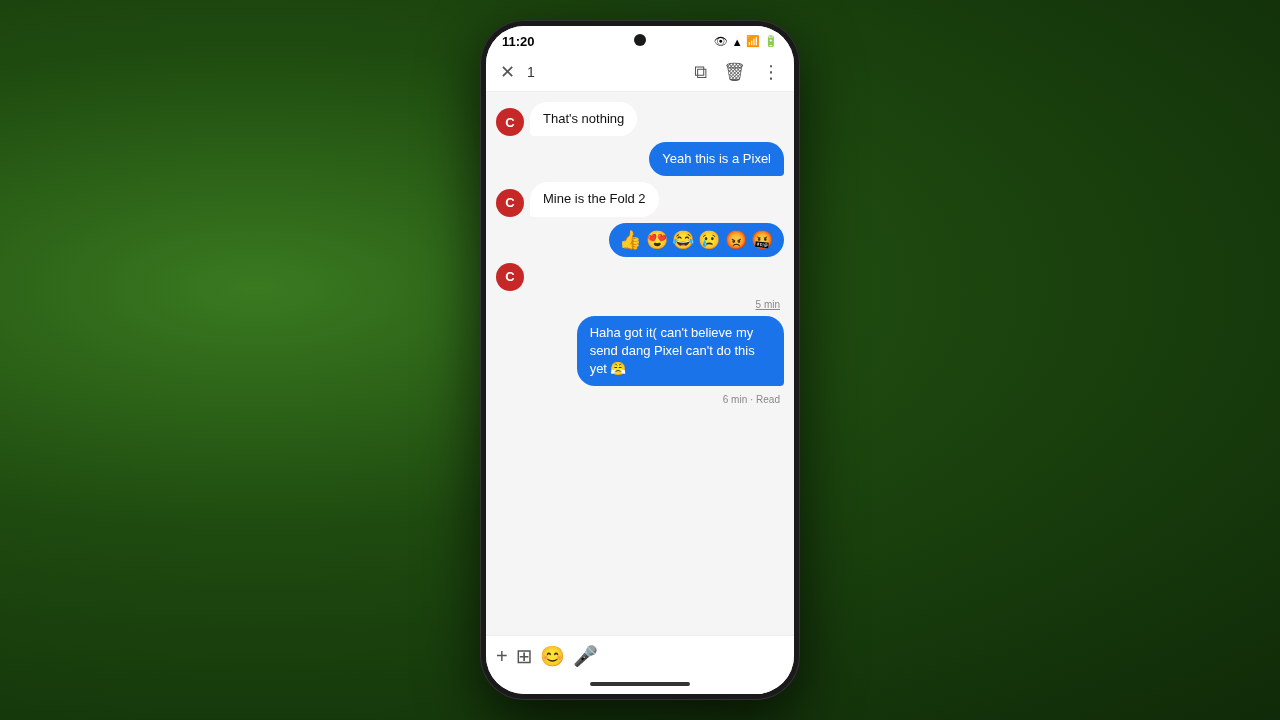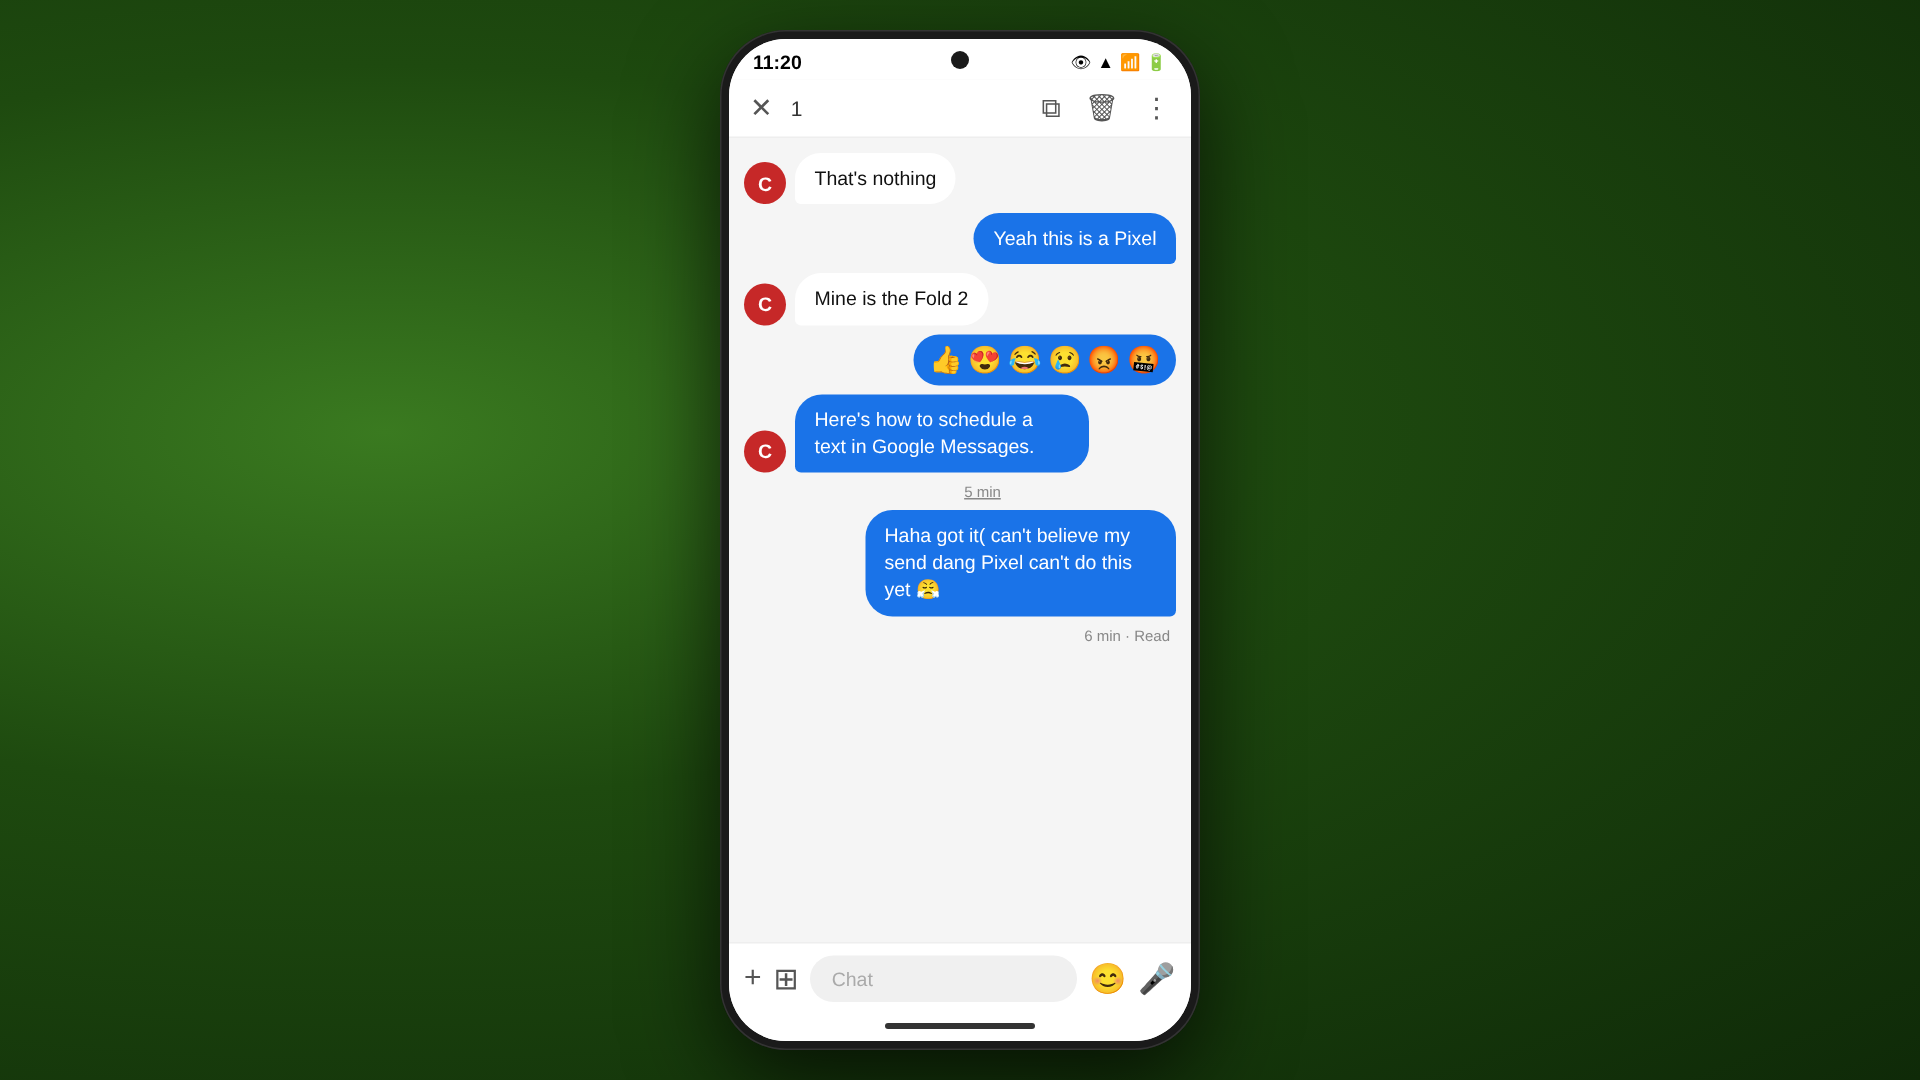--- a/index.html
+++ b/index.html
@@ -176,21 +176,21 @@
 
     .msg-meta {
       font-size: 10px;
       color: #888;
       text-align: right;
       margin-top: 2px;
       padding-right: 4px;
     }
 
     .msg-meta.left {
-      text-align: center;
+      text-align: right;
       padding-left: 34px;
       text-decoration: underline;
     }
 
     
     .reaction-bar {
       align-self: flex-end;
       display: flex;
       align-items: center;
       gap: 4px;
@@ -307,35 +307,31 @@
           <span>👍</span>
           <span>😍</span>
           <span>😂</span>
           <span>😢</span>
           <span>😡</span>
           <span>🤬</span>
         </div>
 
         <div class="msg-recv-container">
           <div class="avatar">C</div>
-          <div class="msg-recv blue">Here's how to schedule a text in Google Messages.</div>
         </div>
         <div class="msg-meta left">5 min</div>
 
         <div class="msg-sent">Haha got it( can't believe my send dang Pixel can't do this yet 😤</div>
         <div class="msg-meta">6 min · Read</div>
 
       </div>
 
       <div class="input-bar">
         <span class="input-icon">+</span>
         <span class="input-icon">⊞</span>
-        <div class="input-field">
-          <span>Chat</span>
-        </div>
         <span class="input-icon">😊</span>
         <span class="input-icon">🎤</span>
       </div>
 
       <div class="home-indicator">
         <div class="home-bar"></div>
       </div>
 
     </div>
   </div>

